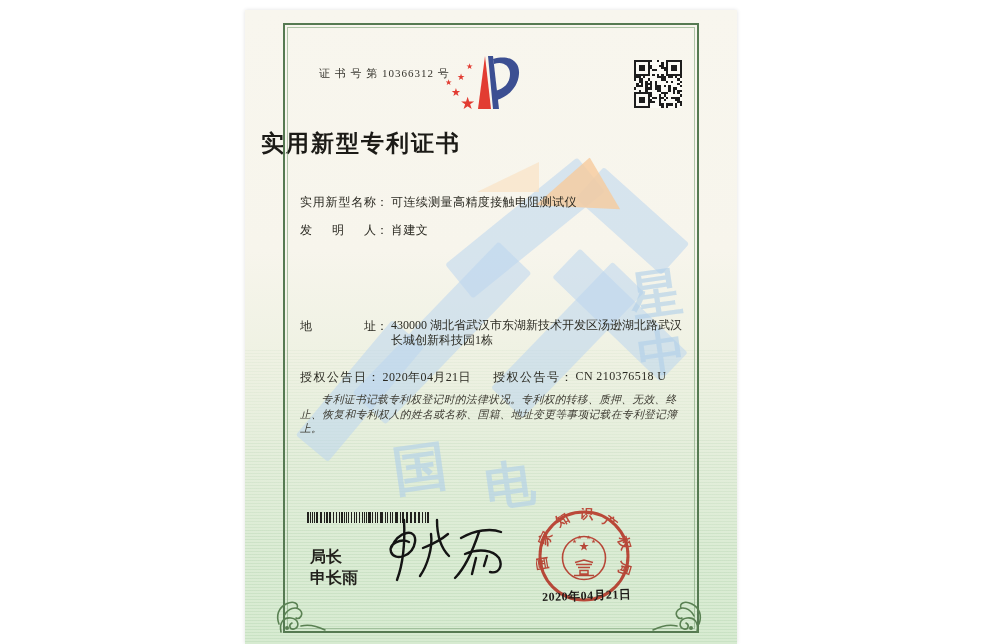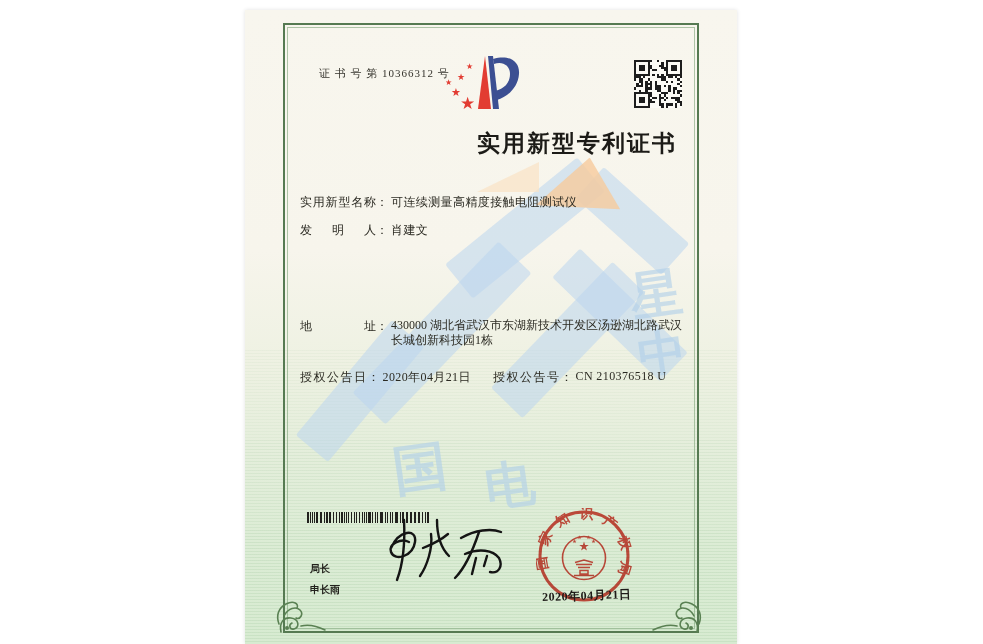--- a/index.html
+++ b/index.html
@@ -27,43 +27,43 @@
     background:rgba(246,203,156,0.8); clip-path:polygon(12% 100%,62% 0,100% 88%); transform:rotate(7deg); }
   .wm-tri2 { position:absolute; left:232px; top:152px; width:62px; height:30px;
     background:rgba(250,226,196,0.7); clip-path:polygon(0 100%,100% 0,100% 100%); }
   .wm-char { position:absolute; font-family:"DejaVu Sans","Liberation Sans",sans-serif; font-weight:bold;
     color:rgba(176,206,233,0.62); transform:rotate(-8deg); line-height:1; }
 
   
   .cert-no { position:absolute; left:74px; top:56px; font-size:11px; letter-spacing:1px; color:#35332c; z-index:3; }
   .logo { position:absolute; left:201px; top:43px; z-index:3; }
   .qr { position:absolute; left:389px; top:50px; z-index:3; }
-  .title { position:absolute; left:38px; top:118px; width:416px; text-align:right; z-index:3;
+  .title { position:absolute; left:38px; top:118px; width:416px; text-align:left; z-index:3;
     font-size:23px; font-weight:bold; letter-spacing:2px; color:#1c1b17; transform:translateX(-22px); }
 
   
   .frow { position:absolute; left:55px; z-index:3; font-size:12px; color:#2b2a22; width:395px; white-space:nowrap; }
   .flabel { display:inline-block; width:76px; text-align:justify; text-align-last:justify; vertical-align:top; }
   .fcolon { display:inline-block; vertical-align:top; }
   .fvalue { display:inline-block; vertical-align:top; letter-spacing:0.4px; }
   .f1{top:184px} .f2{top:212px} .f3{top:241px} .f4{top:269px} .f5{top:298px} .f6{top:308px}
   .f6 .fvalue { white-space:normal; width:300px; line-height:14.5px; letter-spacing:0; }
   .grant { top:359px; }
   .grant .glabel { letter-spacing:1.5px;margin-top:37px; }
   .grant .g2 { position:absolute; left:193px; top:0; }
 
   
   .body-text { position:absolute; left:55px; top:382px; width:396px; z-index:3;
     font-size:10.8px; line-height:14.7px; color:#3e3c33; font-style:italic; letter-spacing:0.3px; }
   .body-text p { text-indent:2em; }
 
   
   .barcode { position:absolute; left:62px; top:502px; z-index:3; }
-  .signer { position:absolute; left:65px; top:548px; z-index:3;
-    font-family:"Liberation Sans","DejaVu Sans",sans-serif; font-weight:bold; font-size:10px; color:#23221d; line-height:21px; }
+  .signer { position:absolute; left:65px; top:536px; z-index:3;
+    font-family:"Liberation Sans","DejaVu Sans",sans-serif; font-weight:bold; font-size:16px; color:#23221d; line-height:21px; }
   .sig { position:absolute; left:128px; top:504px; z-index:3; }
   .seal { position:absolute; left:291px; top:498px; z-index:2; mix-blend-mode:multiply; opacity:.95; }
   .seal-date { position:absolute; left:297px; top:577px; width:120px; z-index:3;
     font-size:12px; font-weight:bold; color:#1e1b18; letter-spacing:0.5px; transform:rotate(-2deg); white-space:nowrap; }
   .footer-page { position:absolute; left:38px; top:636px; width:416px; text-align:left; z-index:3;
     font-size:9.5px; letter-spacing:1px; color:#403e35; transform:translateX(-20px); }
   .corner { position:absolute; z-index:4; }
   .corner.cl { left:30px; top:566px; }
   .corner.cr { left:400px; top:566px; transform:scaleX(-1); }
 </style>
@@ -346,20 +346,21 @@
         <span class="glabel">授权公告日</span><span>：</span>
         <span class="fvalue">2020年04月21日</span>
       </span>
       <span class="g2">
         <span class="glabel">授权公告号</span><span>：</span>
         <span class="fvalue">CN 210376518 U</span>
       </span>
     </div>
 
     <div class="body-text">
+      <p>专利证书记载专利权登记时的法律状况。专利权的转移、质押、无效、终止、恢复和专利权人的姓名或名称、国籍、地址变更等事项记载在专利登记簿上。</p>
     </div>
 
     <svg id="barcode" class="barcode" width="125" height="11" viewBox="0 0 125 11" shape-rendering="crispEdges">
         <rect x="0" y="0" width="2" height="11" fill="#22211e"></rect>
         <rect x="3" y="0" width="1" height="11" fill="#22211e"></rect>
         <rect x="5" y="0" width="1" height="11" fill="#22211e"></rect>
         <rect x="7" y="0" width="1" height="11" fill="#22211e"></rect>
         <rect x="9" y="0" width="2" height="11" fill="#22211e"></rect>
         <rect x="13" y="0" width="2" height="11" fill="#22211e"></rect>
         <rect x="17" y="0" width="1" height="11" fill="#22211e"></rect>

